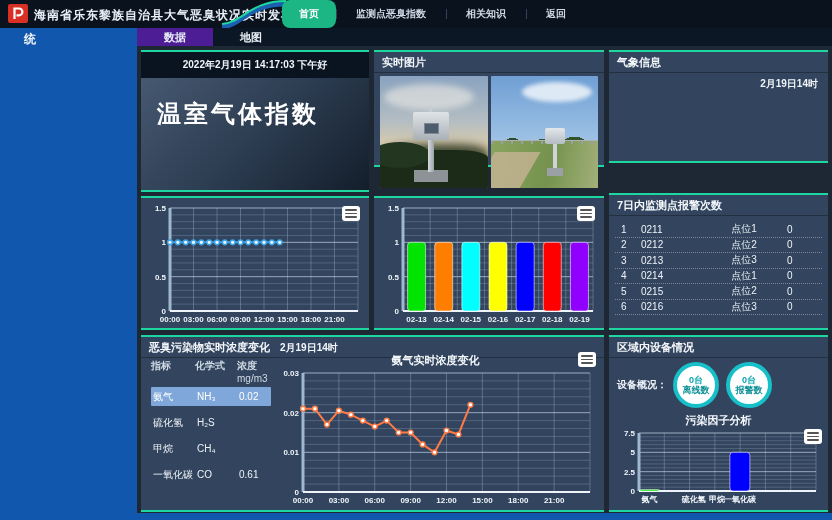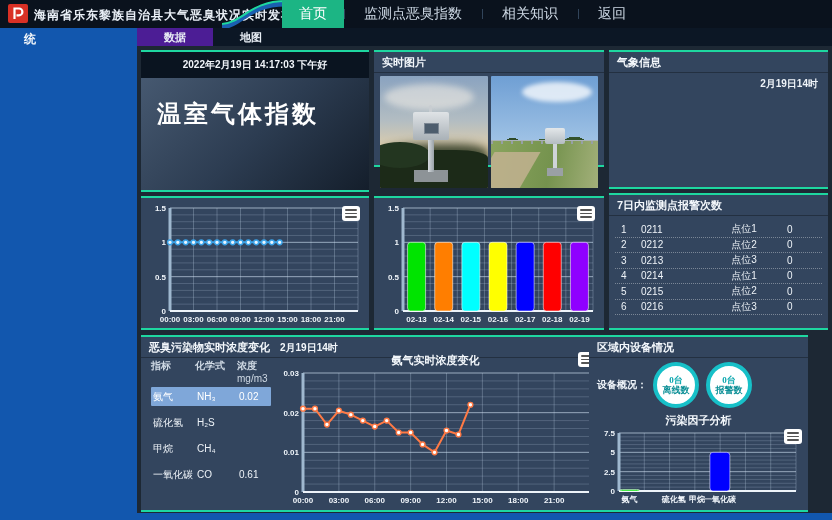--- a/index.html
+++ b/index.html
@@ -9,21 +9,21 @@
     background:#1d2834;
     font-family:"Liberation Sans", sans-serif;
     color:#fff;
   }
   
   .topbar1 { position:absolute; left:0; top:0; width:832px; height:28px; background:#0a121d; z-index:30; }
   .logo { position:absolute; left:8px; top:4px; width:20px; height:19px; background:#d93025; border-radius:2px; display:flex; align-items:center; justify-content:center; }
   .app-title { position:absolute; left:34px; top:7px; font-size:12px; font-weight:bold; color:#e9eff6; letter-spacing:1px; white-space:nowrap; }
   .swoosh { position:absolute; left:222px; top:0; }
   .nav { position:absolute; left:282px; top:0; height:28px; display:flex; align-items:stretch; }
-  .nav-item { position:relative; display:flex; align-items:center; padding:0 20px; font-size:14px; font-weight:normal; color:#cdd8e4; cursor:pointer; }
+  .nav-item { position:relative; display:flex; align-items:center; padding:0 20px; font-size:10px; font-weight:bold; color:#cdd8e4; cursor:pointer;border-radius:8px; }
   .nav-item.active { background:#1cb584; color:#fff; padding:0 17px; }
   .nav-item + .nav-item::before { content:""; position:absolute; left:0; top:9px; height:10px; width:1px; background:#31445a; }
 
   .topbar2 { position:absolute; left:0; top:28px; width:832px; height:18px; background:#0c1725; z-index:20; }
   .sidebar { position:absolute; left:0; top:28px; width:137px; height:492px; background:#1257ae; z-index:25; }
   .sidebar-label { position:absolute; left:24px; top:3px; font-size:12px; font-weight:bold; color:#f2f6fa; }
   .tabs { position:absolute; left:137px; top:28px; height:18px; display:flex; z-index:26; }
   .tab { width:76px; height:18px; display:flex; align-items:center; justify-content:center; font-size:11px; font-weight:bold; color:#e8eef5; background:#0c1725; cursor:pointer; }
   .tab.active { background:#4c1d95; }
   .bottom-strip { position:absolute; left:137px; top:513px; width:695px; height:7px; background:#1257ae; z-index:5; }
@@ -33,24 +33,24 @@
   .panel-header { display:flex; align-items:center; font-size:11px; font-weight:bold; color:#f3f7fb; padding:3px 8px 2px 8px; border-bottom:1px solid rgba(0,0,0,.3); }
   .panel-header .after-title { margin-left:10px; font-size:10px; }
 
   #panel-greenhouse { left:141px; top:50px; width:228px; height:142px; background:linear-gradient(135deg,#4a5d75 0%,#2c3c51 55%,#141e2b 100%); }
   .date-bar { height:26px; background:#0a1420; display:flex; align-items:center; justify-content:center; font-size:10px; font-weight:bold; color:#f0f4f9; }
   .big-title { margin:20px 0 0 16px; font-size:24px; font-weight:bold; letter-spacing:3px; color:#fff; }
 
   #panel-gas-chart   { left:141px; top:196px; width:228px; height:134px; }
   #panel-photos      { left:374px; top:50px;  width:230px; height:117px; }
   #panel-daily-chart { left:374px; top:196px; width:230px; height:134px; }
-  #panel-weather     { left:609px; top:50px;  width:219px; height:139px; }
+  #panel-weather     { left:609px; top:50px;  width:219px; height:113px; }
   #panel-alarms      { left:609px; top:193px; width:219px; height:137px; }
   #panel-pollutants  { left:141px; top:335px; width:463px; height:177px; }
-  #panel-devices     { left:589px; top:335px; width:219px; height:177px; }
+  #panel-devices     { left:609px; top:335px; width:219px; height:177px; }
 
   .chart-wrap { position:absolute; left:3px; right:3px; top:4px; bottom:3px; }
   .chart { position:absolute; inset:0; }
   .toolbox { position:absolute; right:6px; top:4px; width:18px; height:15px; background:#fff; border-radius:3px;
              display:flex; flex-direction:column; justify-content:center; gap:2px; padding:3px; cursor:pointer; z-index:4; }
   .toolbox i { display:block; height:1.5px; background:#555; border-radius:1px; }
 
   
   .photo-row { display:flex; gap:3px; padding:3px 6px; }
   .photo { position:relative; flex:1; height:112px; overflow:hidden; border-radius:1px; }
@@ -93,21 +93,21 @@
   .punit { display:grid; grid-template-columns:44px 42px 34px; font-size:10px; color:#cfd9e4; margin-bottom:3px; }
   .punit span { grid-column:3; }
   .prow.data { height:19px; margin-bottom:7px; padding:0 2px; color:#eef3f8; cursor:pointer; }
   .prow.data.hl { background:#7fa7d9; color:#fff; border-radius:1px; }
   .prow.data:nth-child(4) { margin-top:6px; }
   .chart3-area { position:absolute; left:132px; right:6px; top:16px; bottom:4px; }
   .chart3-title { position:absolute; top:0; left:0; right:0; text-align:center; font-size:11px; font-weight:bold; color:#f3f7fb; }
   .chart3-box { position:absolute; left:0; right:0; top:14px; bottom:0; }
 
   
-  .overview { position:absolute; left:0; right:0; top:22px; height:52px; display:flex; align-items:center;font-family:Liberation Serif, serif; }
+  .overview { position:absolute; left:0; right:0; top:22px; height:52px; display:flex; align-items:center; }
   .overview-label { font-size:10px; font-weight:bold; padding:0 6px 0 8px; color:#f0f5fa; }
   .circles { display:flex; gap:7px; }
   .circle { width:46px; height:46px; border-radius:50%; background:#fff; border:4px solid #17c0c8;
             display:flex; flex-direction:column; align-items:center; justify-content:center; line-height:1.15; }
   .circle .v { font-size:9px; font-weight:bold; color:#0ba7ae; }
   .circle .l { font-size:9px; font-weight:bold; color:#0b8f96; }
   .analysis-title { position:absolute; top:76px; left:0; right:0; text-align:center; font-size:11px; font-weight:bold; color:#f3f7fb; }
   .chart4-box { position:absolute; left:4px; right:4px; top:90px; bottom:5px; }
 
   svg text { font-family:"Liberation Sans", sans-serif; }

